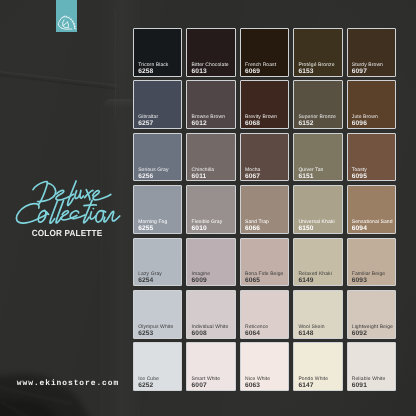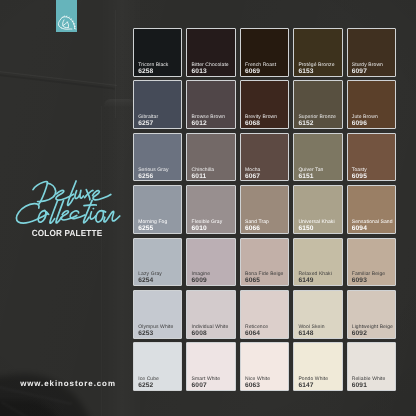--- a/index.html
+++ b/index.html
@@ -47,21 +47,21 @@
   .logo-svg{position:absolute;left:0;top:0;}
 
   
   .script{position:absolute;left:0;top:0;width:416px;height:416px;pointer-events:none;}
 
   
   .sub{position:absolute;left:0;top:229.3px;width:134px;text-align:center;color:#ececec;
        font-size:8.9px;font-weight:600;letter-spacing:0.18px;line-height:9px;
        transform:scaleX(0.92);transform-origin:67px 50%;}
   .url{position:absolute;left:0;top:380.2px;width:136px;text-align:center;color:#f0f0f0;
-       font-size:7.9px;font-weight:bold;letter-spacing:0.95px;line-height:8px;}
+       font-size:7.9px;font-weight:bold;letter-spacing:0.95px;line-height:8px;font-family:Liberation Mono, monospace;}
 
   
   .grid{position:absolute;left:133px;top:28px;width:263px;height:363px;
         display:grid;grid-template-columns:repeat(5,1fr);grid-template-rows:repeat(7,1fr);
         column-gap:4px;row-gap:3.8px;}
   .sw{position:relative;box-sizing:border-box;border:1px solid #cfd2d4;border-radius:1px;overflow:hidden;}
   .sw .nm{position:absolute;left:4.2px;top:33.8px;font-size:5.0px;letter-spacing:.1px;
           line-height:5px;white-space:nowrap;}
   .sw .cd{position:absolute;left:4.2px;top:38.9px;font-size:6.6px;font-weight:bold;
           letter-spacing:.12px;line-height:7px;white-space:nowrap;}

